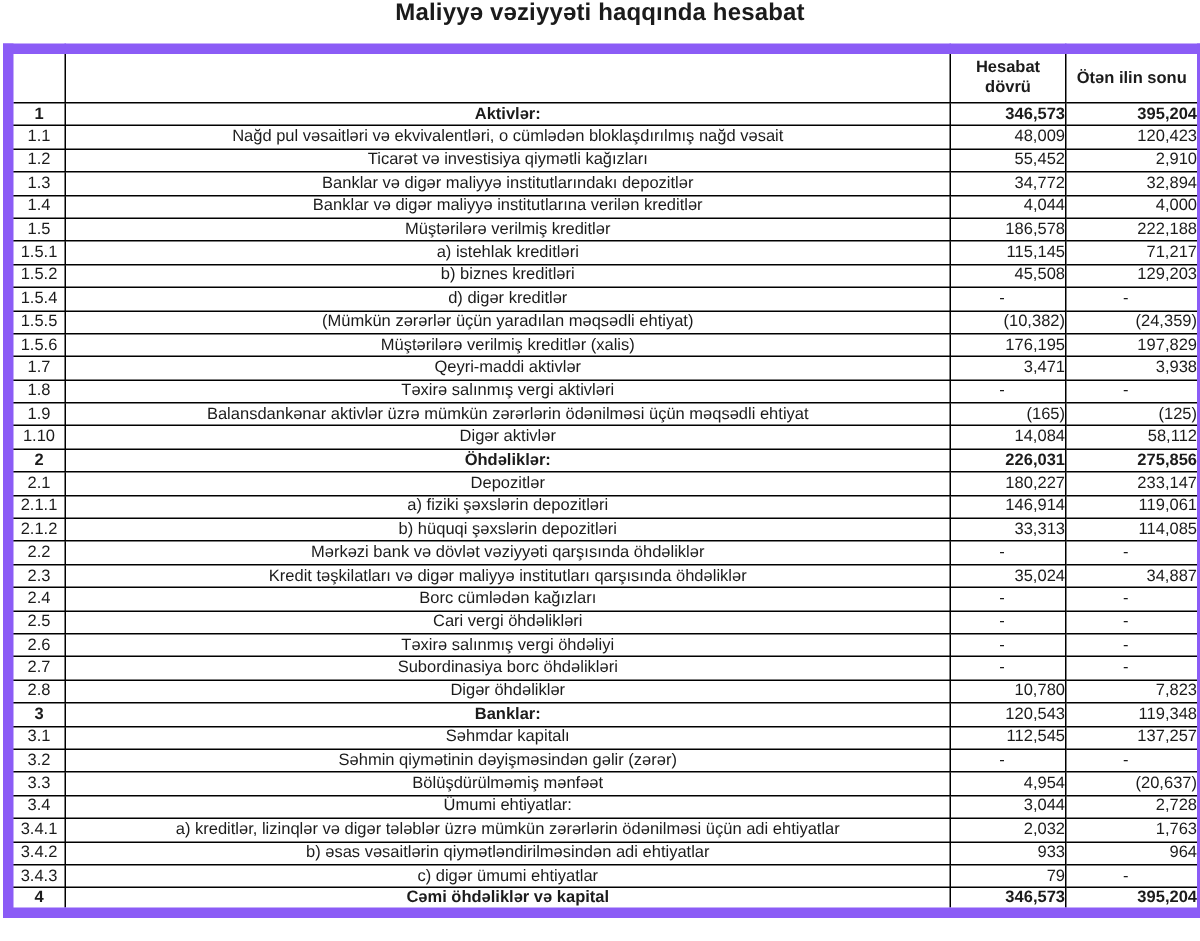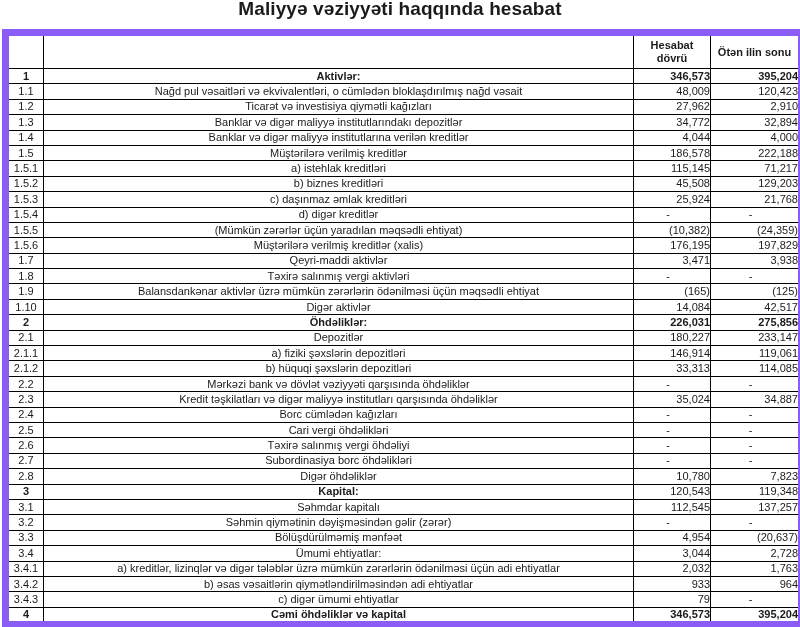--- a/index.html
+++ b/index.html
@@ -13,21 +13,21 @@
     overflow: hidden;
   }
   .page {
     width: 800px;
     height: 627px;
     position: relative;
   }
   .report-title {
     text-align: center;
     font-weight: bold;
-    font-size: 19px;
+    font-size: 16px;
     line-height: 17px;
     padding-top: 0px;
     letter-spacing: 0.1px;
   }
   table.fin {
     border-collapse: collapse;
     table-layout: fixed;
     width: 796px;
     margin: 12px 2px;
     border: 7px solid #8b5cf6;
@@ -86,21 +86,21 @@
   </tr>
         <tr>
     <td class="c-num">1.1</td>
     <td class="c-label">Nağd pul vəsaitləri və  ekvivalentləri, o cümlədən bloklaşdırılmış nağd vəsait</td>
     <td class="c-val">48,009</td>
     <td class="c-val">120,423</td>
   </tr>
         <tr>
     <td class="c-num">1.2</td>
     <td class="c-label">Ticarət və investisiya qiymətli kağızları</td>
-    <td class="c-val">27,962</td>
+    <td class="c-val">55,452</td>
     <td class="c-val">2,910</td>
   </tr>
         <tr>
     <td class="c-num">1.3</td>
     <td class="c-label">Banklar və digər maliyyə institutlarındakı depozitlər</td>
     <td class="c-val">34,772</td>
     <td class="c-val">32,894</td>
   </tr>
         <tr>
     <td class="c-num">1.4</td>
@@ -120,26 +120,20 @@
     <td class="c-val">115,145</td>
     <td class="c-val">71,217</td>
   </tr>
         <tr>
     <td class="c-num">1.5.2</td>
     <td class="c-label">b) biznes kreditləri</td>
     <td class="c-val">45,508</td>
     <td class="c-val">129,203</td>
   </tr>
         <tr>
-    <td class="c-num">1.5.3</td>
-    <td class="c-label">c) daşınmaz əmlak kreditləri</td>
-    <td class="c-val">25,924</td>
-    <td class="c-val">21,768</td>
-  </tr>
-        <tr>
     <td class="c-num">1.5.4</td>
     <td class="c-label">d) digər kreditlər</td>
     <td class="c-val dash">-</td>
     <td class="c-val dash">-</td>
   </tr>
         <tr>
     <td class="c-num">1.5.5</td>
     <td class="c-label">(Mümkün zərərlər üçün yaradılan məqsədli ehtiyat)</td>
     <td class="c-val">(10,382)</td>
     <td class="c-val">(24,359)</td>
@@ -165,21 +159,21 @@
         <tr>
     <td class="c-num">1.9</td>
     <td class="c-label">Balansdankənar aktivlər üzrə mümkün zərərlərin ödənilməsi üçün məqsədli ehtiyat</td>
     <td class="c-val">(165)</td>
     <td class="c-val">(125)</td>
   </tr>
         <tr>
     <td class="c-num">1.10</td>
     <td class="c-label">Digər aktivlər</td>
     <td class="c-val">14,084</td>
-    <td class="c-val">42,517</td>
+    <td class="c-val">58,112</td>
   </tr>
         <tr>
     <td class="c-num bold">2</td>
     <td class="c-label bold">Öhdəliklər:</td>
     <td class="c-val bold">226,031</td>
     <td class="c-val bold">275,856</td>
   </tr>
         <tr>
     <td class="c-num">2.1</td>
     <td class="c-label">Depozitlər</td>
@@ -235,21 +229,21 @@
     <td class="c-val dash">-</td>
   </tr>
         <tr>
     <td class="c-num">2.8</td>
     <td class="c-label">Digər öhdəliklər</td>
     <td class="c-val">10,780</td>
     <td class="c-val">7,823</td>
   </tr>
         <tr>
     <td class="c-num bold">3</td>
-    <td class="c-label bold">Kapital:</td>
+    <td class="c-label bold">Banklar:</td>
     <td class="c-val">120,543</td>
     <td class="c-val">119,348</td>
   </tr>
         <tr>
     <td class="c-num">3.1</td>
     <td class="c-label">Səhmdar kapitalı</td>
     <td class="c-val">112,545</td>
     <td class="c-val">137,257</td>
   </tr>
         <tr>

